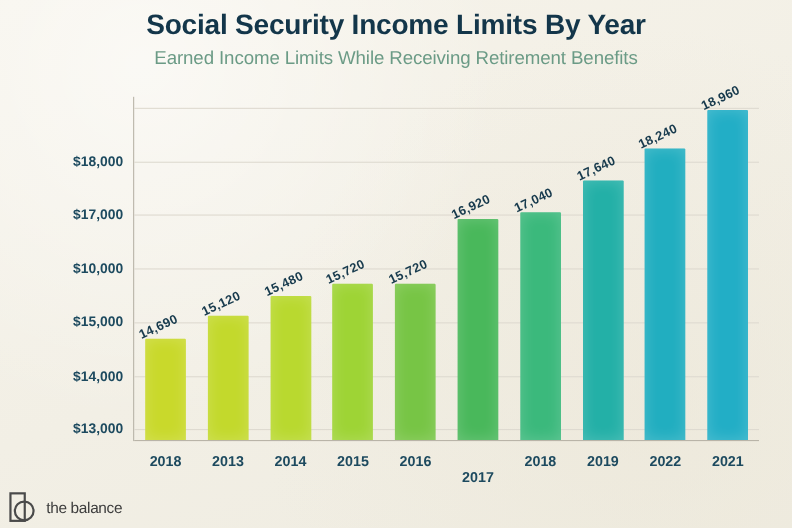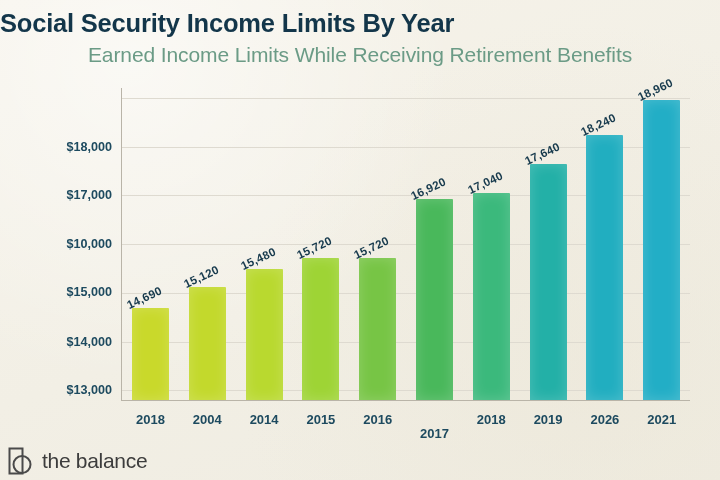--- a/index.html
+++ b/index.html
@@ -21,33 +21,34 @@
       radial-gradient(circle at 18% 12%, rgba(255,255,255,0.55) 0%, rgba(255,255,255,0) 45%),
       radial-gradient(circle at 82% 78%, rgba(236,231,216,0.6) 0%, rgba(255,255,255,0) 50%),
       linear-gradient(160deg, #f6f3ea 0%, #f2efe5 55%, #efece1 100%);
   }
   
   #chart-title {
     position: absolute;
     top: 9px;
     left: 0;
     right: 0;
+    text-align: center;
     font-size: 25.5px;
     font-weight: bold;
     color: #13364a;
     letter-spacing: -0.2px;
     white-space: nowrap;
   }
   #chart-subtitle {
     position: absolute;
     top: 43px;
     left: 0;
     right: 0;
     text-align: center;
-    font-size: 21px;
+    font-size: 17px;
     color: #6b9b86;
     letter-spacing: -0.1px;
     white-space: nowrap;
   }
   
   #plot-area {
     position: absolute;
     left: 122px;
     top: 88px;
     width: 568px;
@@ -129,21 +130,21 @@
     display: flex;
     align-items: center;
     gap: 8px;
   }
   #logo-mark {
     width: 26px;
     height: 28px;
     flex: none;
   }
   #logo-text {
-    font-size: 21px;
+    font-size: 14px;
     color: #3c3c3c;
     letter-spacing: -0.3px;
   }
 </style>
 </head>
 <body>
 
 <div id="page">
 
   <div id="chart-title">Social Security Income Limits By Year</div>
@@ -193,22 +194,22 @@
 
   <div id="footer-logo">
     <svg id="logo-mark" viewBox="0 0 26 28">
       <rect x="1.5" y="1.5" width="13" height="25" fill="none" stroke="#4a4a4a" stroke-width="2"></rect>
       <circle cx="14" cy="17.5" r="8.5" fill="none" stroke="#4a4a4a" stroke-width="2"></circle>
     </svg>
     <span id="logo-text">the balance</span>
   </div>
 
 <div class="x-tick-label" style="left: 122.5px;">2018</div>
-    <div class="x-tick-label" style="left: 179.3px;">2004</div>
+    <div class="x-tick-label" style="left: 179.3px;">2013</div>
     <div class="x-tick-label" style="left: 236.1px;">2014</div>
     <div class="x-tick-label" style="left: 292.9px;">2015</div>
     <div class="x-tick-label" style="left: 349.7px;">2016</div>
     <div class="x-tick-label" style="left: 406.5px; margin-top: 14px;">2017</div>
     <div class="x-tick-label" style="left: 463.3px;">2018</div>
     <div class="x-tick-label" style="left: 520.1px;">2019</div>
-    <div class="x-tick-label" style="left: 576.9px;">2026</div>
+    <div class="x-tick-label" style="left: 576.9px;">2022</div>
     <div class="x-tick-label" style="left: 633.7px;">2021</div>
   </div>
 
 </body></html>

